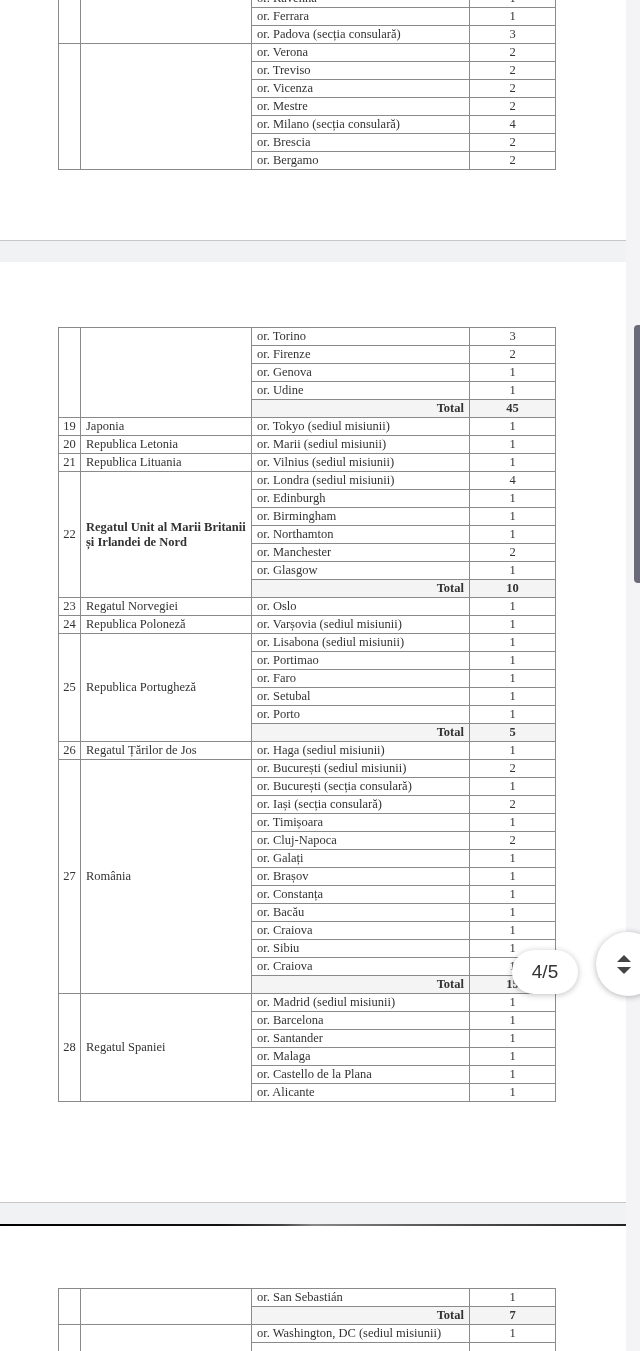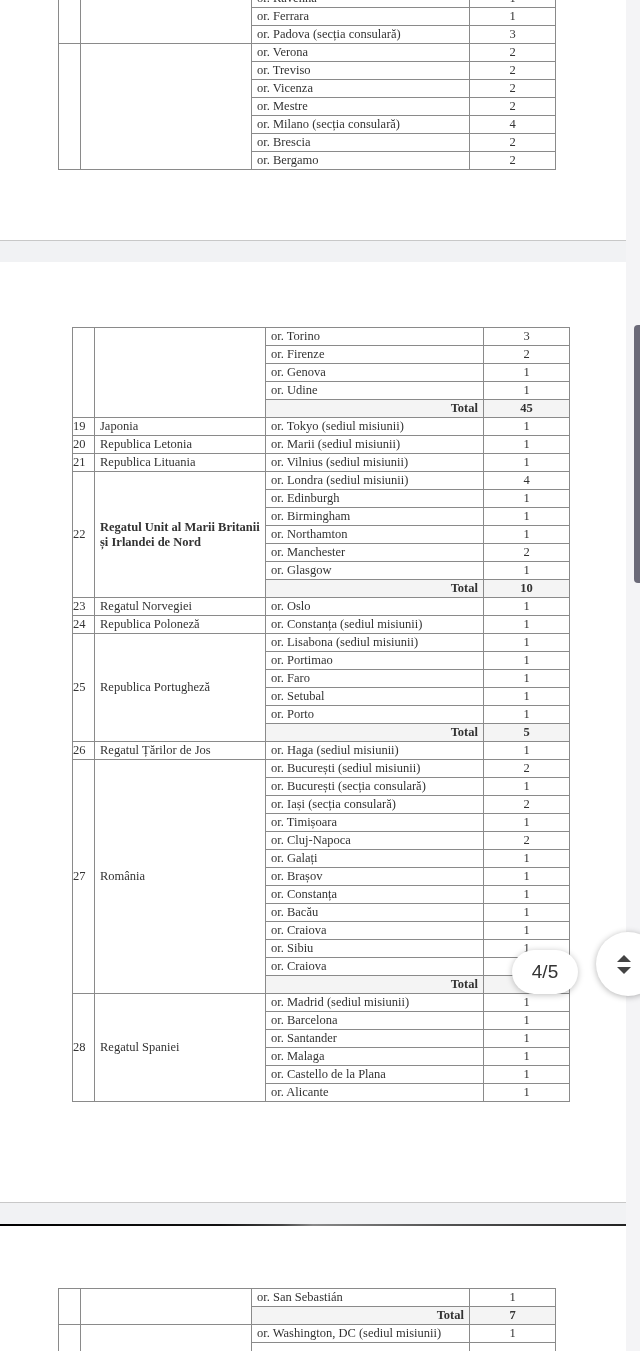--- a/index.html
+++ b/index.html
@@ -8,28 +8,28 @@
   .page1 { top:0; height:240px; }
   .page2 { top:262px; height:940px; }
   .page3 { top:1226px; height:125px; }
   .edge-line { position:absolute; left:0; width:626px; height:2px; background:linear-gradient(to right,#000 0%,#111 35%,#444 45%,#888 50%,#555 70%,#222 100%); }
   .edge-line.thick { height:3px; }
   .gray-line { position:absolute; left:0; width:626px; height:1px; background:#c8c8c8; }
   .rightbar { position:absolute; right:0; top:0; width:14px; height:1351px; background:#f4f4f6; }
   .scroll-thumb { position:absolute; right:0; top:325px; width:6px; height:258px; background:#6b6a78; border-radius:4px 0 0 4px; }
   table { position:absolute; border-collapse:collapse; font-size:12.5px; color:#333; }
   td { border:1px solid #8a8a8a; height:17px; padding:0 5px; line-height:17px; vertical-align:middle; white-space:nowrap; }
-  td.num { width:21px; padding:0; }
+  td.num { width:21px; text-align:center; padding:0; }
   td.country { width:160px; }
   td.city { width:207px; }
   td.val { width:85px; text-align:center; padding:0; }
   td.total-label { text-align:right; font-weight:bold; background:#f4f4f4;margin-top:34px; }
   td.total-val { text-align:center; font-weight:bold; background:#f4f4f4; padding:0;margin-top:10px; }
   .t1 { left:58px; top:-11px; }
-  .t2 { left:72px; top:327px;border-radius:28px; }
+  .t2 { left:58px; top:327px;border-radius:28px; }
   .t3 { left:58px; top:1288px; }
   .page-badge { position:absolute; left:512px; top:950px; width:66px; height:44px; border-radius:22px; background:#fff; box-shadow:0 1px 6px rgba(0,0,0,0.25); font-family:Liberation Sans, sans-serif; font-size:19px; color:#333; text-align:center; line-height:44px; }
   .nav-btn { position:absolute; left:596px; top:932px; width:64px; height:64px; border-radius:50%; background:#fff; box-shadow:0 1px 6px rgba(0,0,0,0.3); }
   .nav-btn .up, .nav-btn .down { position:absolute; left:21px; width:0; height:0; border-left:7px solid transparent; border-right:7px solid transparent; }
   .nav-btn .up { top:23px; border-bottom:7px solid #444; }
   .nav-btn .down { top:35px; border-top:7px solid #444; }
 </style>
 </head>
 <body>
 
@@ -174,21 +174,21 @@
     <tr>
       <td class="num">23</td>
       <td class="country">Regatul Norvegiei</td>
       <td class="city">or. Oslo</td>
       <td class="val">1</td>
     </tr>
 
     <tr>
       <td class="num">24</td>
       <td class="country">Republica Poloneză</td>
-      <td class="city">or. Constanța (sediul misiunii)</td>
+      <td class="city">or. Varșovia (sediul misiunii)</td>
       <td class="val">1</td>
     </tr>
 
     <tr>
       <td class="num" rowspan="6">25</td>
       <td class="country" rowspan="6">Republica Portugheză</td>
       <td class="city">or. Lisabona (sediul misiunii)</td>
       <td class="val">1</td>
     </tr>
     <tr>

